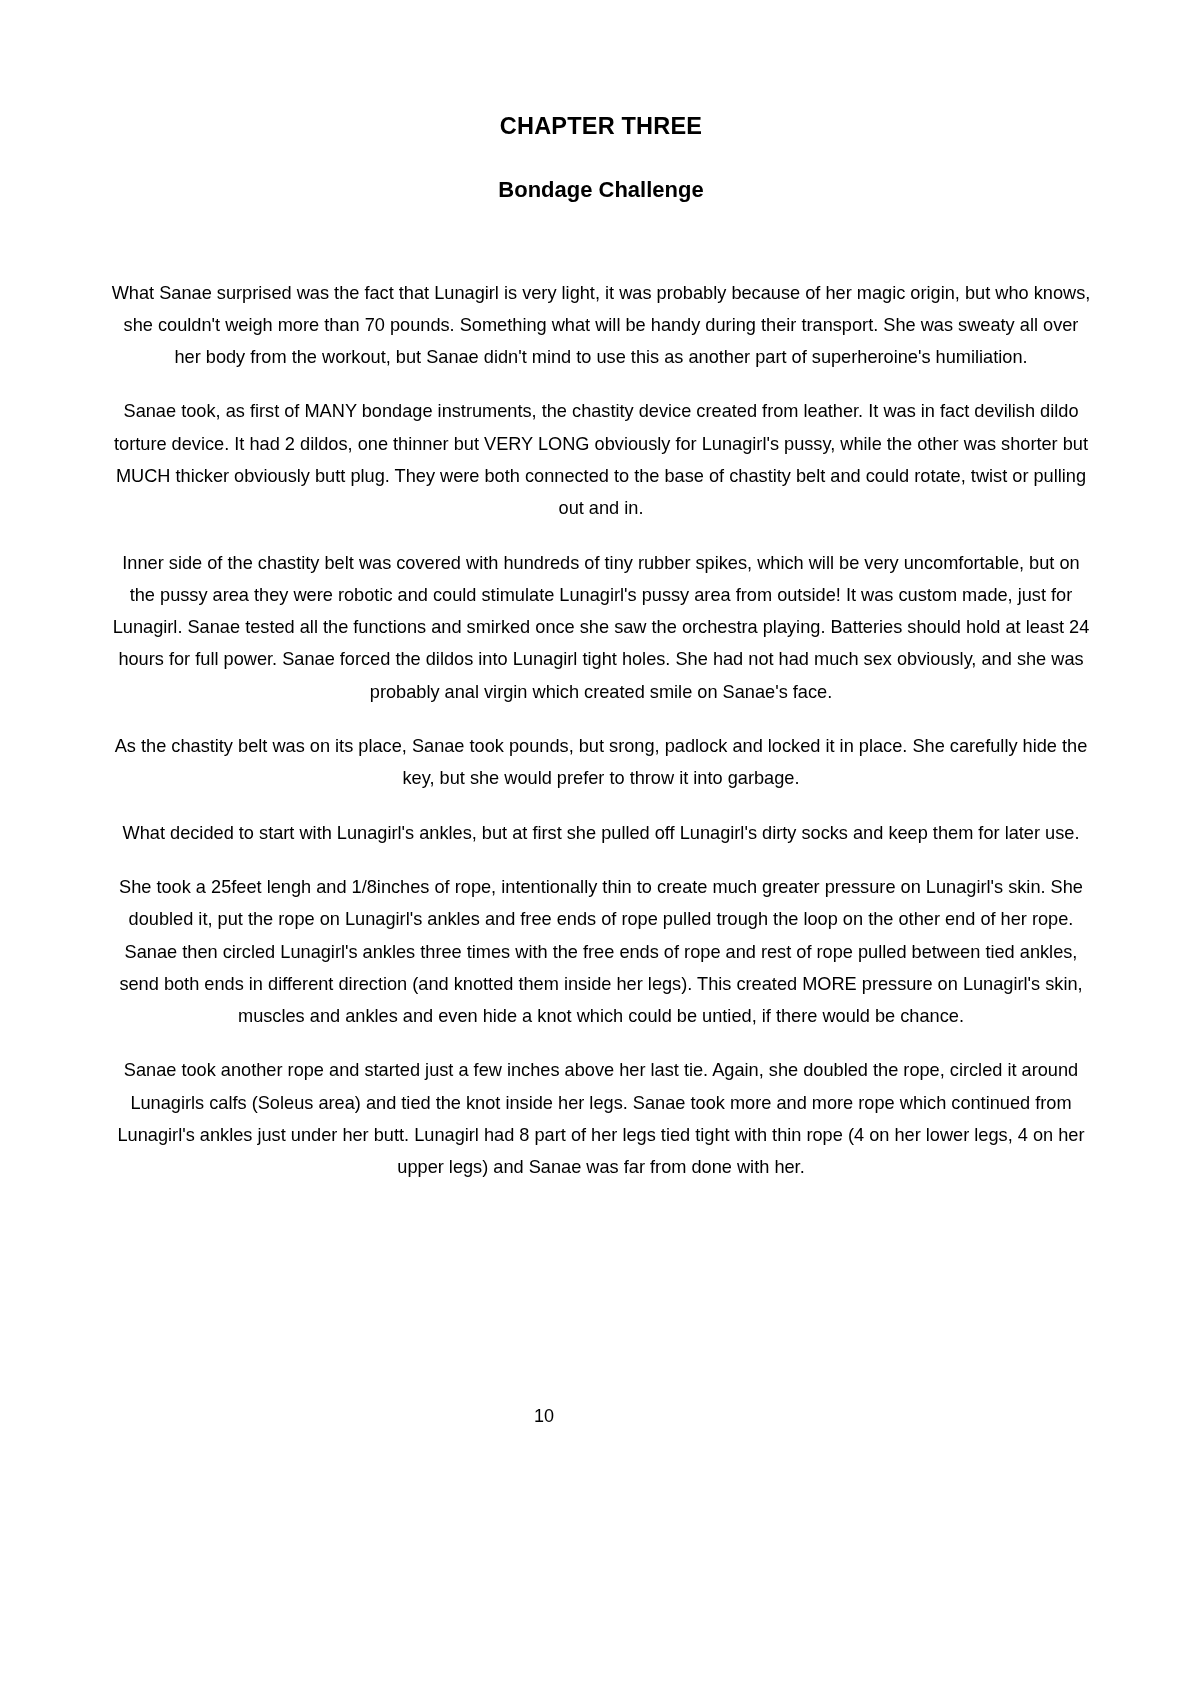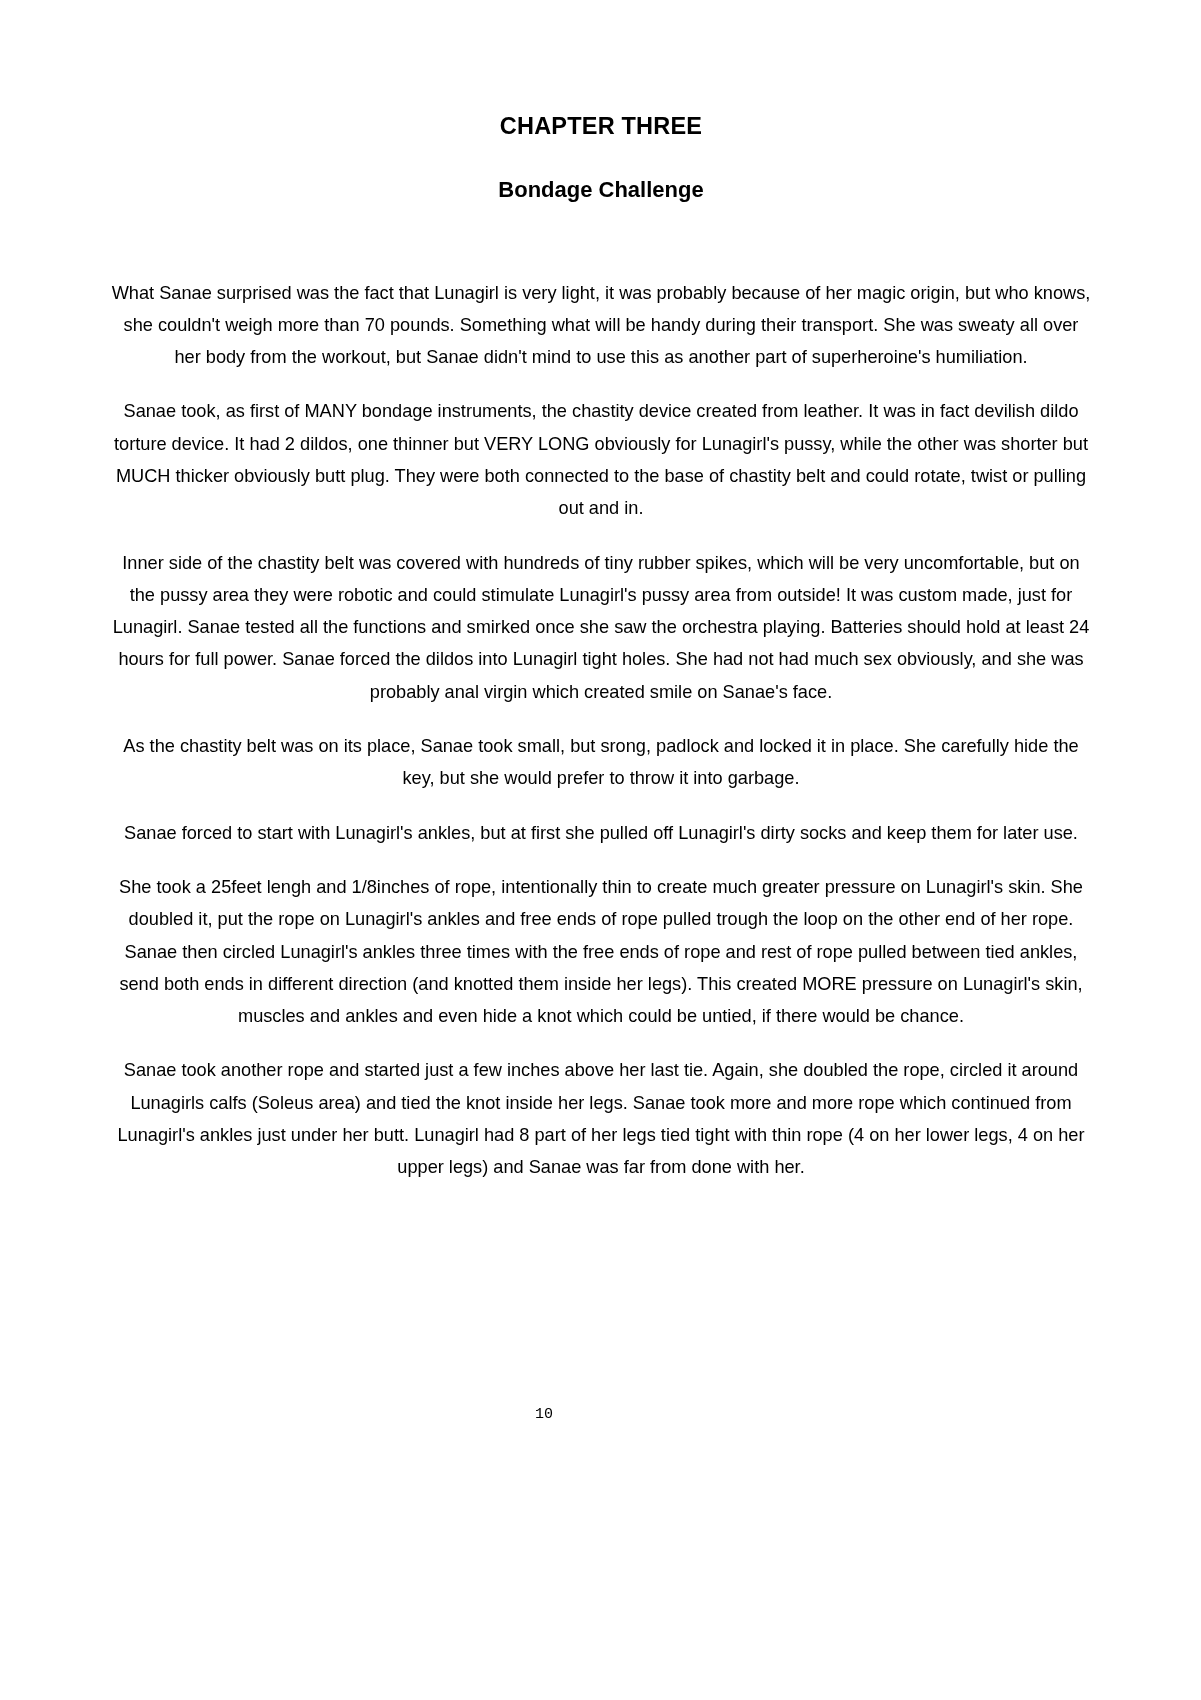--- a/index.html
+++ b/index.html
@@ -57,35 +57,35 @@
   }
   #paragraphs {
     margin-top: 76px;
   }
   .page-number {
     position: absolute;
     left: 0;
     right: 0;
     top: 1406px;
     text-align: center;
-    font-size: 15px;
-    font-family: Liberation Mono, monospace;
+    font-size: 18px;
+    font-family: Liberation Sans, sans-serif;
   }
 </style>
 </head>
 <body>
 
 <div class="page">
   <div class="content">
     <h1 class="chapter-heading">CHAPTER THREE</h1>
     <h2 class="chapter-subtitle">Bondage Challenge</h2>
     <div id="paragraphs">
         <p class="body-text">What Sanae surprised was the fact that Lunagirl is very light, it was probably because of her magic origin, but who knows, she couldn't weigh more than 70 pounds. Something what will be handy during their transport. She was sweaty all over her body from the workout, but Sanae didn't mind to use this as another part of superheroine's humiliation.</p>
         <p class="body-text">Sanae took, as first of MANY bondage instruments, the chastity device created from leather. It was in fact devilish dildo torture device. It had 2 dildos, one thinner but VERY LONG obviously for Lunagirl's pussy, while the other was shorter but MUCH thicker obviously butt plug. They were both connected to the base of chastity belt and could rotate, twist or pulling out and in.</p>
         <p class="body-text">Inner side of the chastity belt was covered with hundreds of tiny rubber spikes, which will be very uncomfortable, but on the pussy area they were robotic and could stimulate Lunagirl's pussy area from outside! It was custom made, just for Lunagirl. Sanae tested all the functions and smirked once she saw the orchestra playing. Batteries should hold at least 24 hours for full power. Sanae forced the dildos into Lunagirl tight holes. She had not had much sex obviously, and she was probably anal virgin which created smile on Sanae's face.</p>
-        <p class="body-text">As the chastity belt was on its place, Sanae took small, but srong, padlock and locked it in place. She carefully hide the key, but she would prefer to throw it into garbage.</p>
-        <p class="body-text">Sanae forced to start with Lunagirl's ankles, but at first she pulled off Lunagirl's dirty socks and keep them for later use.</p>
+        <p class="body-text">As the chastity belt was on its place, Sanae took pounds, but srong, padlock and locked it in place. She carefully hide the key, but she would prefer to throw it into garbage.</p>
+        <p class="body-text">What decided to start with Lunagirl's ankles, but at first she pulled off Lunagirl's dirty socks and keep them for later use.</p>
         <p class="body-text">She took a 25feet lengh and 1/8inches of rope, intentionally thin to create much greater pressure on Lunagirl's skin. She doubled it, put the rope on Lunagirl's ankles and free ends of rope pulled trough the loop on the other end of her rope. Sanae then circled Lunagirl's ankles three times with the free ends of rope and rest of rope pulled between tied ankles, send both ends in different direction (and knotted them inside her legs). This created MORE pressure on Lunagirl's skin, muscles and ankles and even hide a knot which could be untied, if there would be chance.</p>
         <p class="body-text">Sanae took another rope and started just a few inches above her last tie. Again, she doubled the rope, circled it around Lunagirls calfs (Soleus area) and tied the knot inside her legs. Sanae took more and more rope which continued from Lunagirl's ankles just under her butt. Lunagirl had 8 part of her legs tied tight with thin rope (4 on her lower legs, 4 on her upper legs) and Sanae was far from done with her.</p>
       </div>
   </div>
   <div class="page-number">10</div>
 </div>
 
 </body></html>

